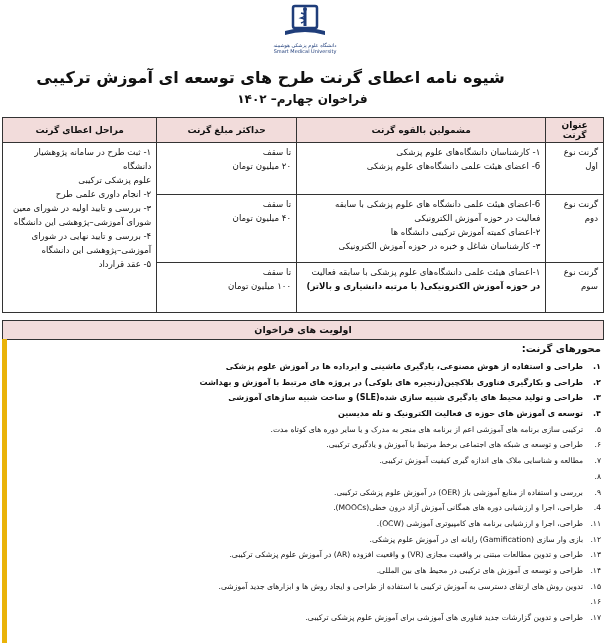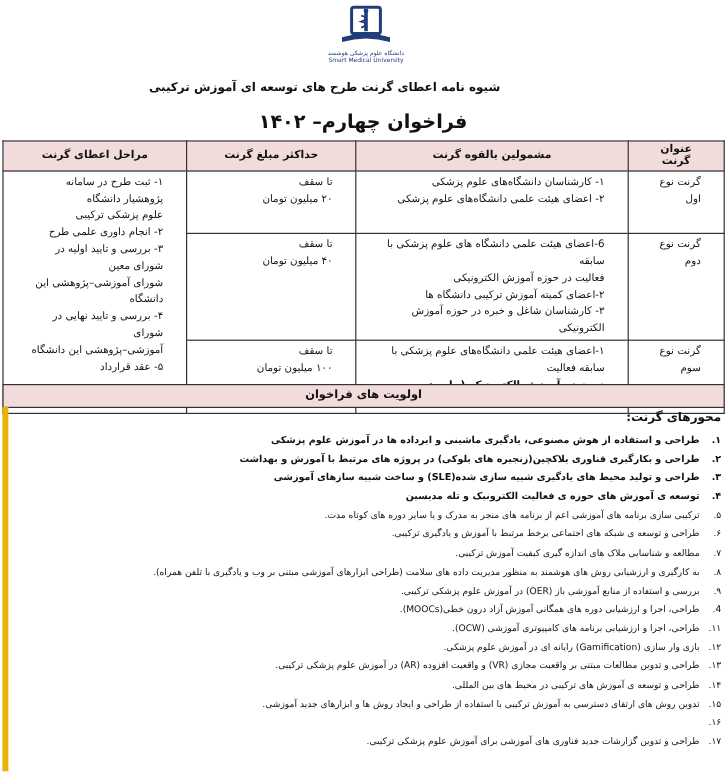--- a/index.html
+++ b/index.html
@@ -2,24 +2,24 @@
 <html><head>
 <meta charset="utf-8">
 <style>
   html, body { margin: 0; padding: 0; background: #fff; }
   body { width: 605px; height: 643px; overflow: hidden; font-family: "DejaVu Sans", sans-serif; color: #111; }
   .page { position: relative; width: 605px; height: 643px; direction: rtl; }
   .logo { position: absolute; left: 263px; top: 3px; width: 84px; height: 60px; text-align: center; direction: ltr; }
   .logo svg { display: block; margin: 0 auto; }
   .logo .fa { font-size: 5px; color: #1f3d7a; margin-top: 1px; direction: rtl; }
   .logo .en { font-size: 5px; color: #1f3d7a; }
-  .title { position: absolute; top: 68px; left: 0; width: 541px; text-align: center; font-weight: bold; font-size: 10px; }
-  .subtitle { position: absolute; top: 92px; left: 0; width: 605px; text-align: center; font-weight: bold; font-size: 16px; }
+  .title { position: absolute; top: 68px; left: 0; width: 541px; text-align: center; font-weight: bold; font-size: 16px; }
+  .subtitle { position: absolute; top: 92px; left: 0; width: 605px; text-align: center; font-weight: bold; font-size: 12px; }
   table.grant { position: absolute; top: 117px; left: 2px; width: 602px; border-collapse: collapse; font-size: 8.6px; direction: rtl; }
-  table.grant td, table.grant th { border: 1px solid #333; padding: 2px 19px; vertical-align: top; text-align: right; margin-top: 19px; }
+  table.grant td, table.grant th { border: 1px solid #333; padding: 2px 5px; vertical-align: top; text-align: right; margin-top: 19px; }
   table.grant th { background: #f2dcdb; font-weight: bold; font-size: 9px; text-align: center; vertical-align: middle; }
   .col-type { width: 48px; }
   .col-who { width: 250px; }
   .col-amt { width: 135px; }
   .col-stage { width: 150px; }
   .amt { text-align: center; }
   .cell-line { display: block; line-height: 14px; }
   .prio-head { position: absolute; top: 320px; left: 2px; width: 600px; height: 18px; border: 1px solid #333; background: #f2dcdb; text-align: center; font-weight: bold; font-size: 9.5px; line-height: 18px; }
   .axes { position: absolute; top: 339px; left: 2px; width: 600px; height: 304px; border-right: 1px solid #333; border-left: 5px solid #eab308; }
   .axes-title { position: absolute; top: 4px; right: 6px; font-weight: bold; font-size: 10px; }
@@ -56,21 +56,21 @@
       <th class="col-amt">حداکثر مبلغ گرنت</th>
       <th class="col-stage">مراحل اعطای گرنت</th>
     </tr>
     <tr style="height:52px">
       <td>
         <span class="cell-line">گرنت نوع</span>
         <span class="cell-line">اول</span>
       </td>
       <td>
         <span class="cell-line">۱- کارشناسان دانشگاه‌های علوم پزشکی</span>
-        <span class="cell-line">۲- اعضای هیئت علمی دانشگاه‌های علوم پزشکی</span>
+        <span class="cell-line">6- اعضای هیئت علمی دانشگاه‌های علوم پزشکی</span>
       </td>
       <td class="amt">
         <span class="cell-line">تا سقف</span>
         <span class="cell-line">۲۰ میلیون تومان</span>
       </td>
       <td rowspan="3">
         <span class="cell-line">۱- ثبت طرح در سامانه پژوهشیار دانشگاه</span>
         <span class="cell-line">علوم پزشکی ترکیبی</span>
         <span class="cell-line">۲- انجام داوری علمی طرح</span>
         <span class="cell-line">۳- بررسی و تایید اولیه در شورای معین</span>
@@ -141,21 +141,20 @@
         <li>
           <span class="num">۶.</span>
           <span>طراحی و توسعه ی شبکه های اجتماعی برخط مرتبط با آموزش و یادگیری ترکیبی.</span>
         </li>
         <li>
           <span class="num">۷.</span>
           <span>مطالعه و شناسایی ملاک های اندازه گیری کیفیت آموزش ترکیبی.</span>
         </li>
         <li>
           <span class="num">۸.</span>
-          <span>به کارگیری و ارزشیابی روش های هوشمند به منظور مدیریت داده های سلامت (طراحی ابزارهای آموزشی مبتنی بر وب و یادگیری با تلفن همراه).</span>
         </li>
         <li>
           <span class="num">۹.</span>
           <span>بررسی و استفاده از منابع آموزشی باز (OER) در آموزش علوم پزشکی ترکیبی.</span>
         </li>
         <li>
           <span class="num">4.</span>
           <span>طراحی، اجرا و ارزشیابی دوره های همگانی آموزش آزاد درون خطی(MOOCs).</span>
         </li>
         <li>

